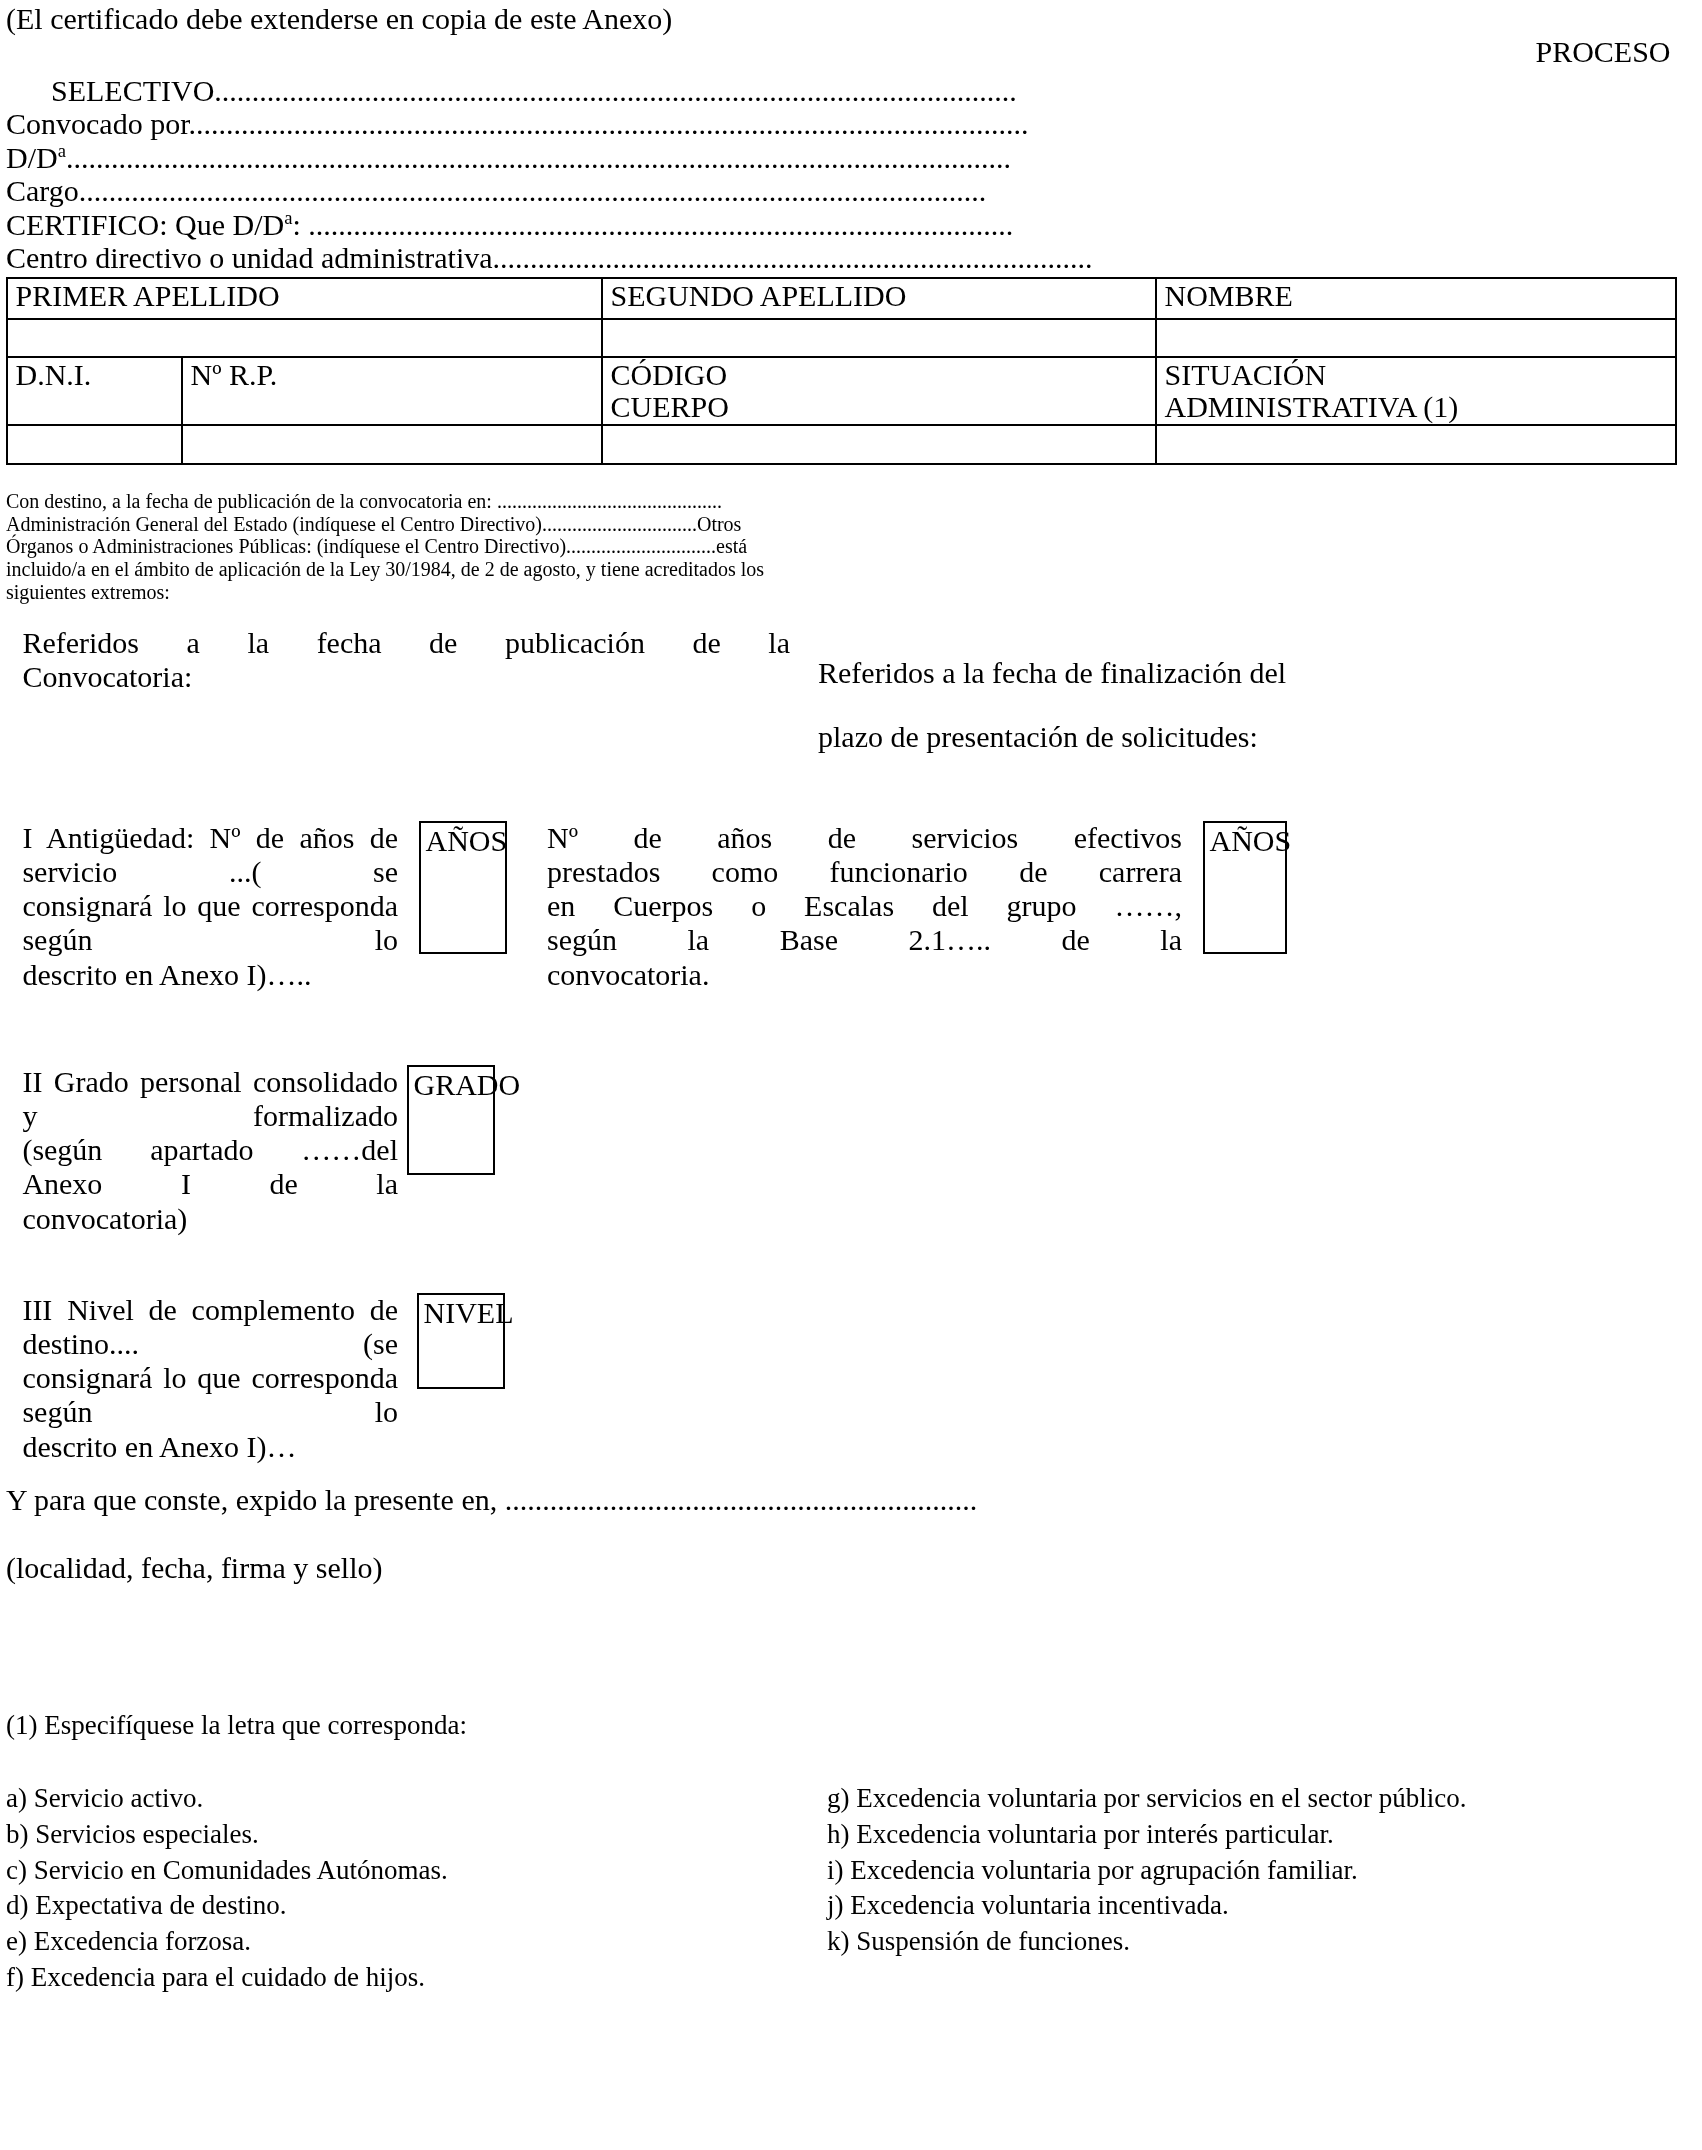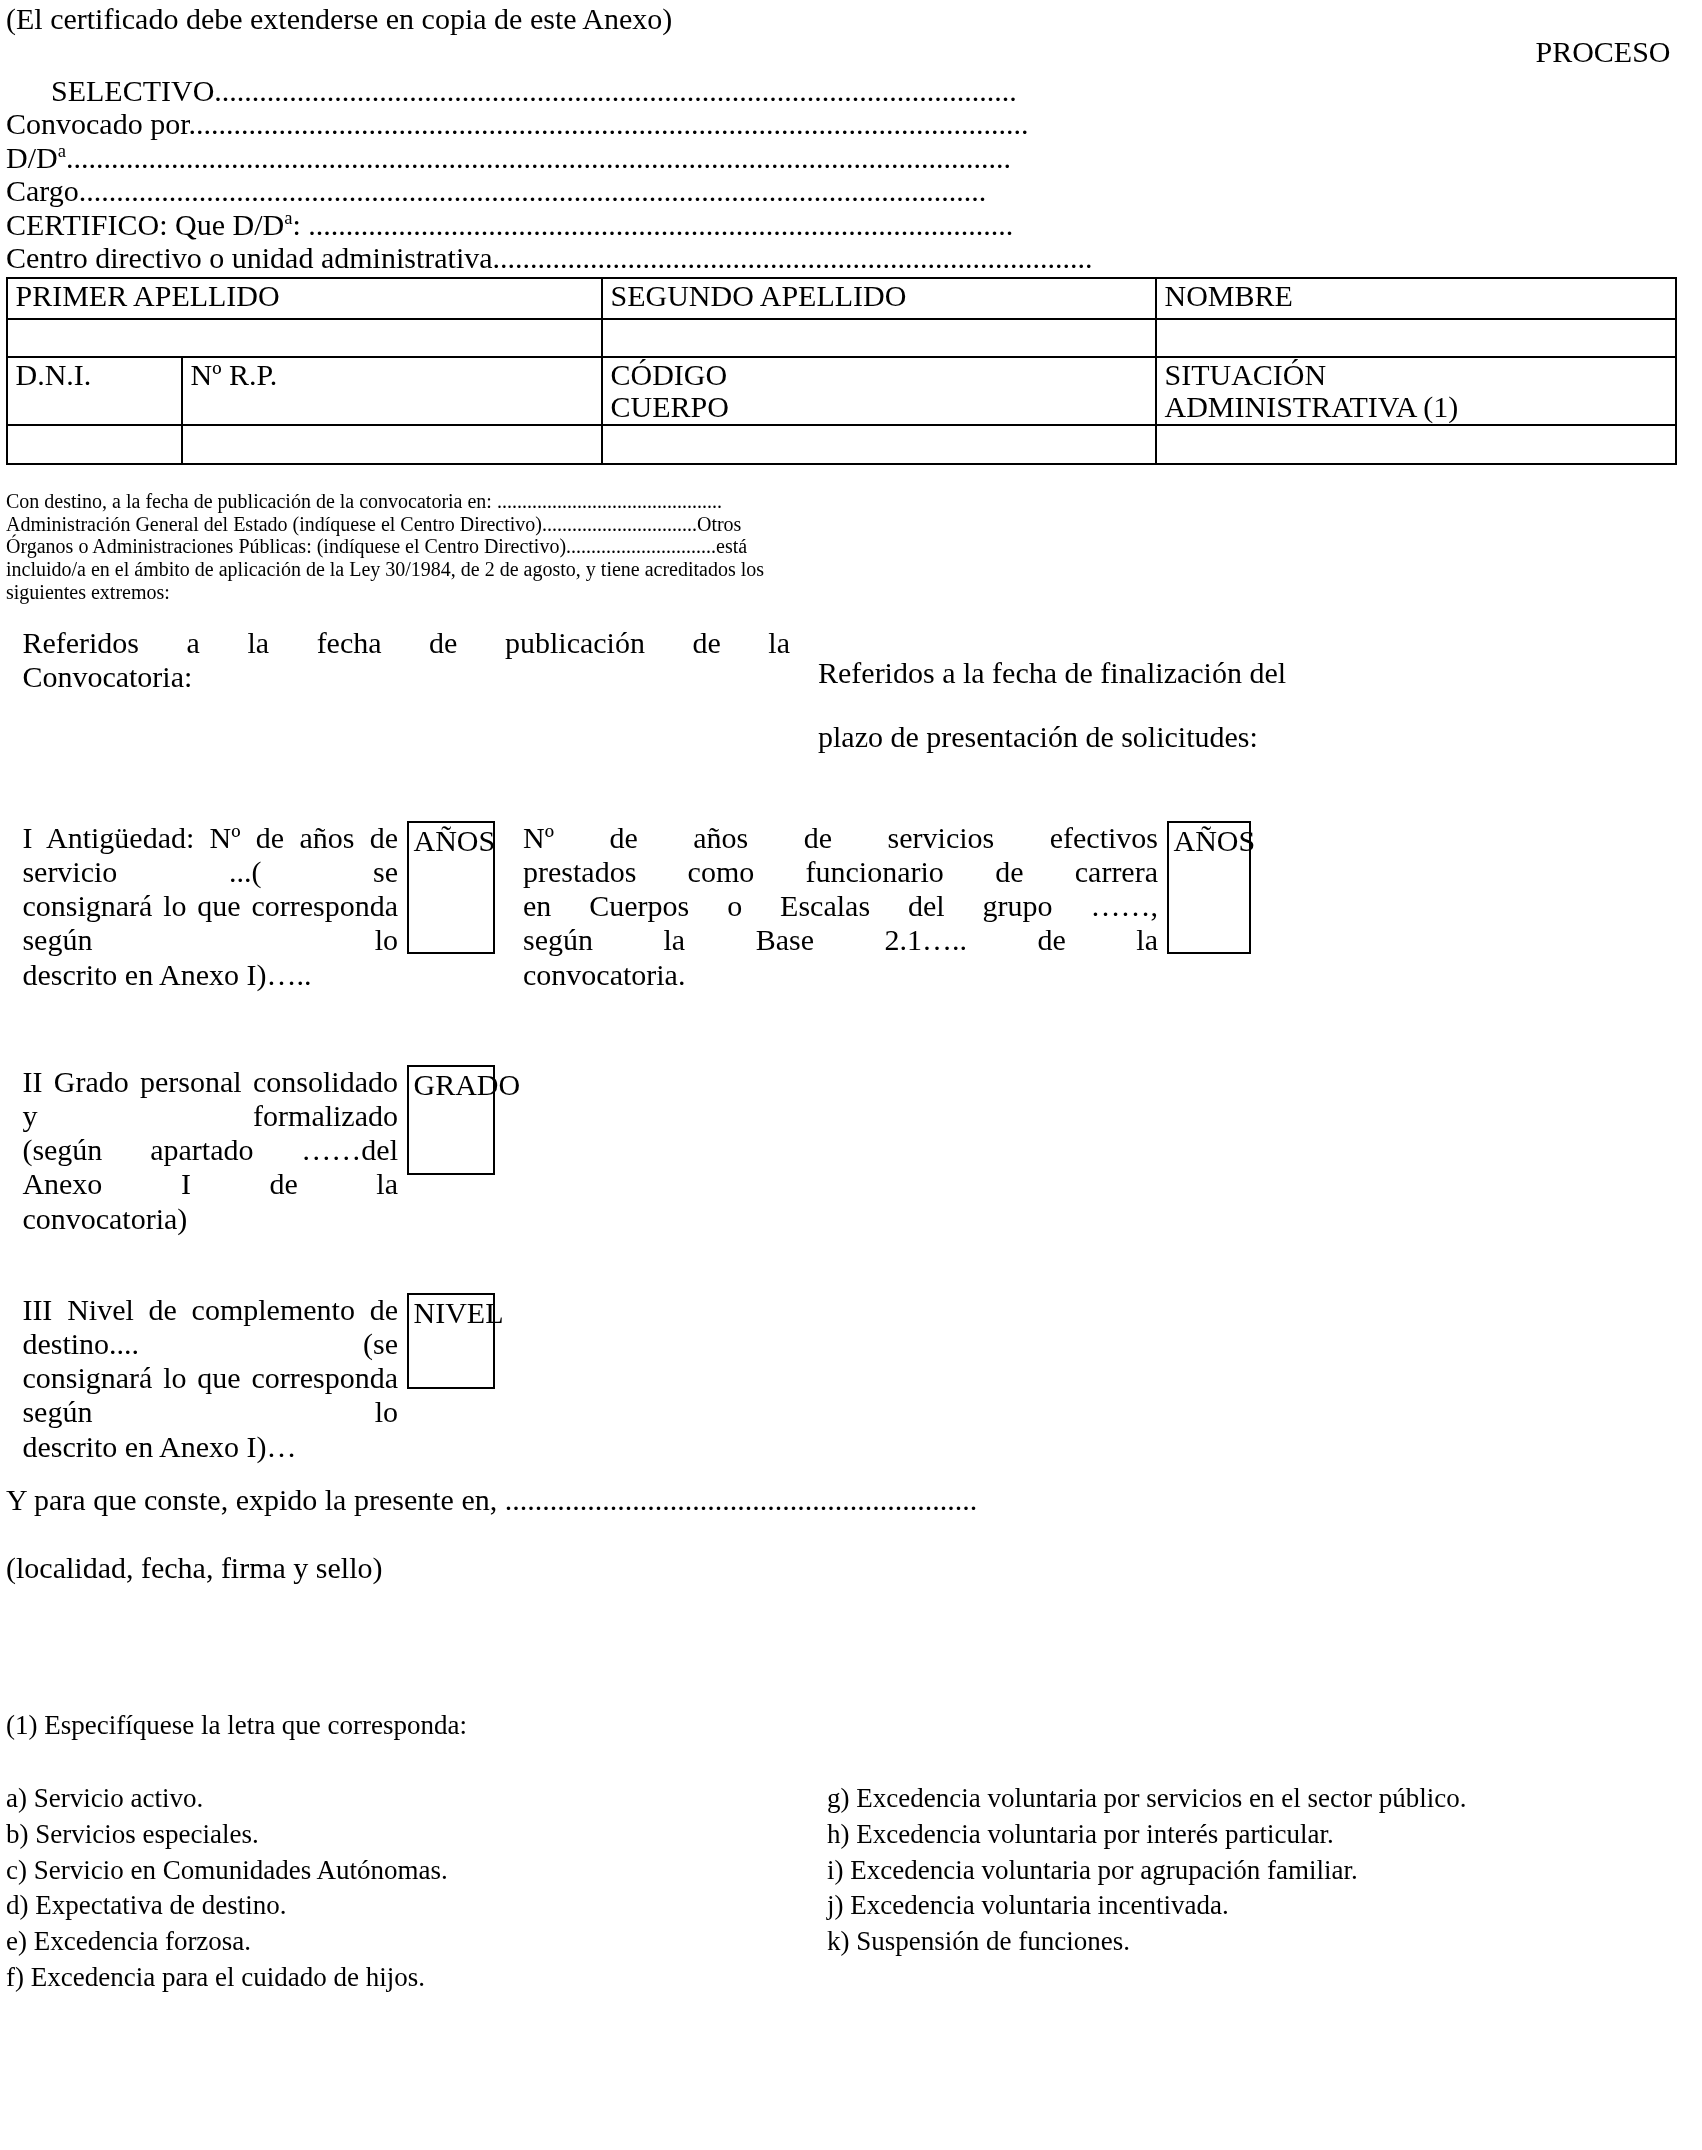--- a/index.html
+++ b/index.html
@@ -237,21 +237,21 @@
       <div class="colhead-l">
         <p class="just">Referidos a la fecha de publicación de la</p>
         <p>Convocatoria:</p>
       </div>
       <div class="colhead-r">
         <p>Referidos a la fecha de finalización del</p>
         <p>plazo de presentación de solicitudes:</p>
       </div>
     </div>
 
-    <div class="item-row" style="margin-top:37px;">
+    <div class="item-row" style="margin-top:37px;gap:12px;">
       <div class="item-text w-left-text">
         <p class="just">I Antigüedad: Nº de años de servicio ...( se</p>
         <p class="just">consignará lo que corresponda según lo</p>
         <p>descrito en Anexo I)…..</p>
       </div>
       <div class="box box-anos-l"><span>AÑOS</span></div>
 
       <div class="item-text w-right-text">
         <p class="just">Nº de años de servicios efectivos</p>
         <p class="just">prestados como funcionario de carrera</p>
@@ -264,21 +264,21 @@
 
     <div class="item-row" style="margin-top:73px;">
       <div class="item-text w-left-text">
         <p class="just">II Grado personal consolidado y formalizado</p>
         <p class="just">(según apartado ……del Anexo I de la</p>
         <p>convocatoria)</p>
       </div>
       <div class="box box-grado"><span>GRADO</span></div>
     </div>
 
-    <div class="item-row" style="margin-top:57px;">
+    <div class="item-row" style="margin-top:57px;gap:10px;">
       <div class="item-text w-left-text">
         <p class="just">III Nivel de complemento de destino.... (se</p>
         <p class="just">consignará lo que corresponda según lo</p>
         <p>descrito en Anexo I)…</p>
       </div>
       <div class="box box-nivel"><span>NIVEL</span></div>
     </div>
 
   </div>
 

